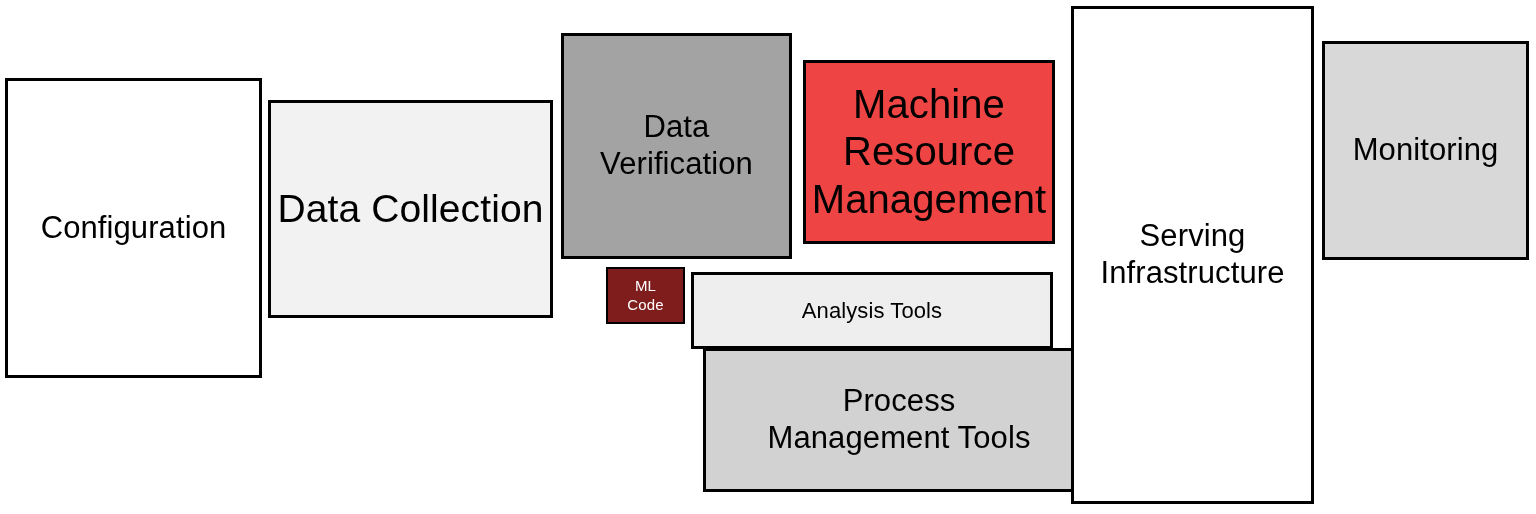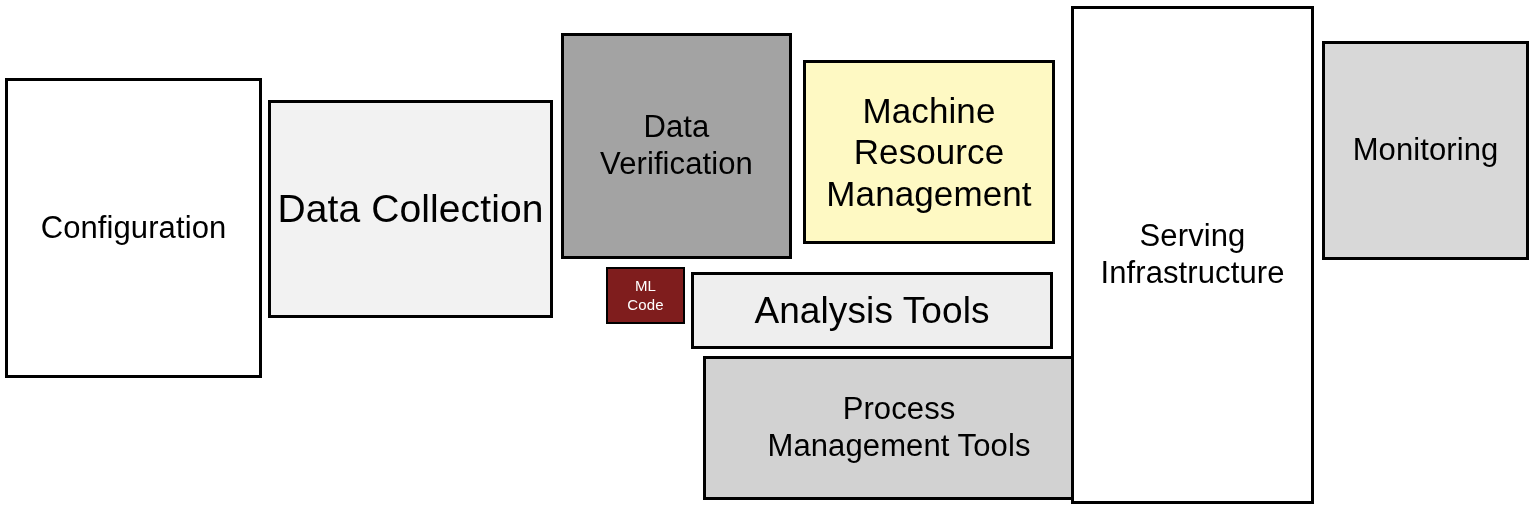--- a/index.html
+++ b/index.html
@@ -29,23 +29,23 @@
     color: #000000;
     line-height: 1.18;
     white-space: pre-line;
     letter-spacing: 0.1px;
   }
   .n-configuration    { left: 5px;    top: 78px;  width: 257px; height: 300px; background: #ffffff; font-size: 31px; }
   .n-data-collection  { left: 268px;  top: 100px; width: 285px; height: 218px; background: #f2f2f2; font-size: 39px; }
   .n-feature-extraction { left: 288px; top: 335px; width: 360px; height: 164px; background: #d6d6d6; font-size: 31px; }
   .n-data-verification { left: 561px;  top: 33px;  width: 231px; height: 226px; background: #a3a3a3; font-size: 31px; }
   .n-ml-code          { left: 606px;  top: 267px; width: 79px;  height: 57px;  background: #7f1d1d; color: #ffffff; font-size: 15px; border-width: 2px; line-height: 1.22; }
-  .n-machine-resource { left: 803px;  top: 60px;  width: 252px; height: 184px; background: #fef9c3; font-size: 35px; }
-  .n-analysis-tools   { left: 691px;  top: 272px; width: 362px; height: 77px;  background: #eeeeee; font-size: 37px; }
-  .n-process-mgmt     { left: 703px;  top: 356px; width: 392px; height: 144px; background: #d2d2d2; font-size: 31px; }
+  .n-machine-resource { left: 803px;  top: 60px;  width: 252px; height: 184px; background: #ef4444; font-size: 40px; }
+  .n-analysis-tools   { left: 691px;  top: 272px; width: 362px; height: 77px;  background: #eeeeee; font-size: 22px; }
+  .n-process-mgmt     { left: 703px;  top: 348px; width: 392px; height: 144px; background: #d2d2d2; font-size: 31px; }
   .n-serving-infra    { left: 1071px; top: 6px;   width: 243px; height: 498px; background: #ffffff; font-size: 31px; }
   .n-monitoring       { left: 1322px; top: 41px;  width: 207px; height: 219px; background: #d8d8d8; font-size: 31px; }
 </style>
 </head>
 <body>
 
 <div id="canvas">
 
   <div class="node n-configuration">Configuration</div>
 

